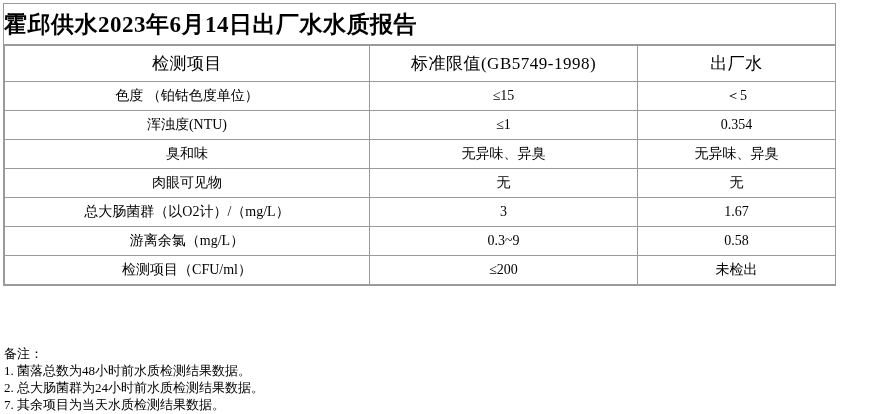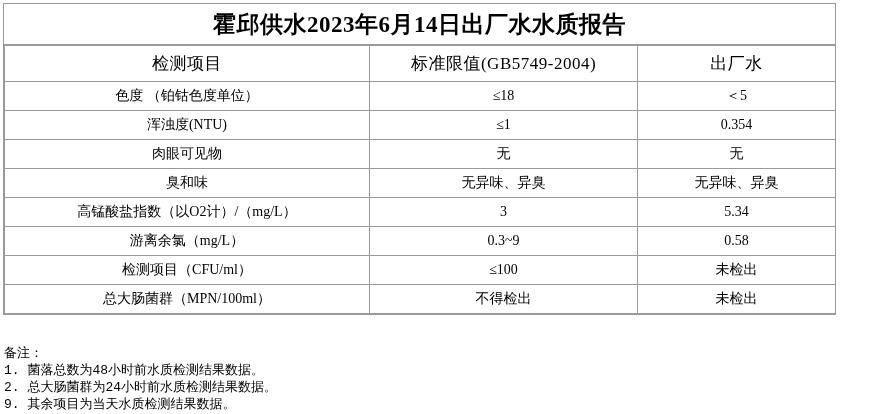--- a/index.html
+++ b/index.html
@@ -27,21 +27,20 @@
     top: 3px;
     width: 833px;
     border: 1px solid #9a9a9a;
     box-sizing: border-box;
     background: #ffffff;
   }
   .title-row {
     height: 41px;
     display: flex;
     align-items: center;
-    justify-content: center;
     border-bottom: 1px solid #9a9a9a;
     box-sizing: border-box;
   }
   .title-text {
     font-size: 23px;
     font-weight: bold;
     letter-spacing: 0.5px;
     font-family: "Liberation Serif", serif;
   }
   table.wq {
@@ -77,21 +76,20 @@
   .notes {
     position: absolute;
     left: 4px;
     top: 345px;
     font-size: 13px;
     line-height: 17px;
     font-family: "Liberation Serif", serif;
   }
   .notes div {
     white-space: nowrap;
-    font-family: Liberation Mono, monospace;
   }
 </style>
 </head>
 <body>
 
 <div class="page">
 
   <div class="report-frame">
 
     <div class="title-row">
@@ -100,69 +98,64 @@
 
     <table class="wq">
       <colgroup>
         <col class="c0">
         <col class="c1">
         <col class="c2">
       </colgroup>
       <thead>
         <tr>
           <th>检测项目</th>
-          <th>标准限值(GB5749-2004)</th>
+          <th>标准限值(GB5749-1998)</th>
           <th>出厂水</th>
         </tr>
       </thead>
       <tbody>
         <tr>
           <td class="item">色度 （铂钴色度单位）</td>
-          <td>≤18</td>
+          <td>≤15</td>
           <td>＜5</td>
         </tr>
         <tr>
           <td class="item">浑浊度(NTU)</td>
           <td>≤1</td>
           <td>0.354</td>
         </tr>
         <tr>
+          <td class="item">臭和味</td>
+          <td>无异味、异臭</td>
+          <td>无异味、异臭</td>
+        </tr>
+        <tr>
           <td class="item">肉眼可见物</td>
           <td>无</td>
           <td>无</td>
         </tr>
         <tr>
-          <td class="item">臭和味</td>
-          <td>无异味、异臭</td>
-          <td>无异味、异臭</td>
-        </tr>
-        <tr>
-          <td class="item">高锰酸盐指数（以O2计）/（mg/L）</td>
+          <td class="item">总大肠菌群（以O2计）/（mg/L）</td>
           <td>3</td>
-          <td>5.34</td>
+          <td>1.67</td>
         </tr>
         <tr>
           <td class="item">游离余氯（mg/L）</td>
           <td>0.3~9</td>
           <td>0.58</td>
         </tr>
         <tr>
           <td class="item">检测项目（CFU/ml）</td>
-          <td>≤100</td>
-          <td>未检出</td>
-        </tr>
-        <tr>
-          <td class="item">总大肠菌群（MPN/100ml）</td>
-          <td>不得检出</td>
+          <td>≤200</td>
           <td>未检出</td>
         </tr>
       </tbody>
     </table>
   </div>
 
   <div class="notes">
     <div>备注：</div>
     <div>1. 菌落总数为48小时前水质检测结果数据。</div>
     <div>2. 总大肠菌群为24小时前水质检测结果数据。</div>
-    <div>9. 其余项目为当天水质检测结果数据。</div>
+    <div>7. 其余项目为当天水质检测结果数据。</div>
   </div>
 
 </div>
 
 </body></html>

